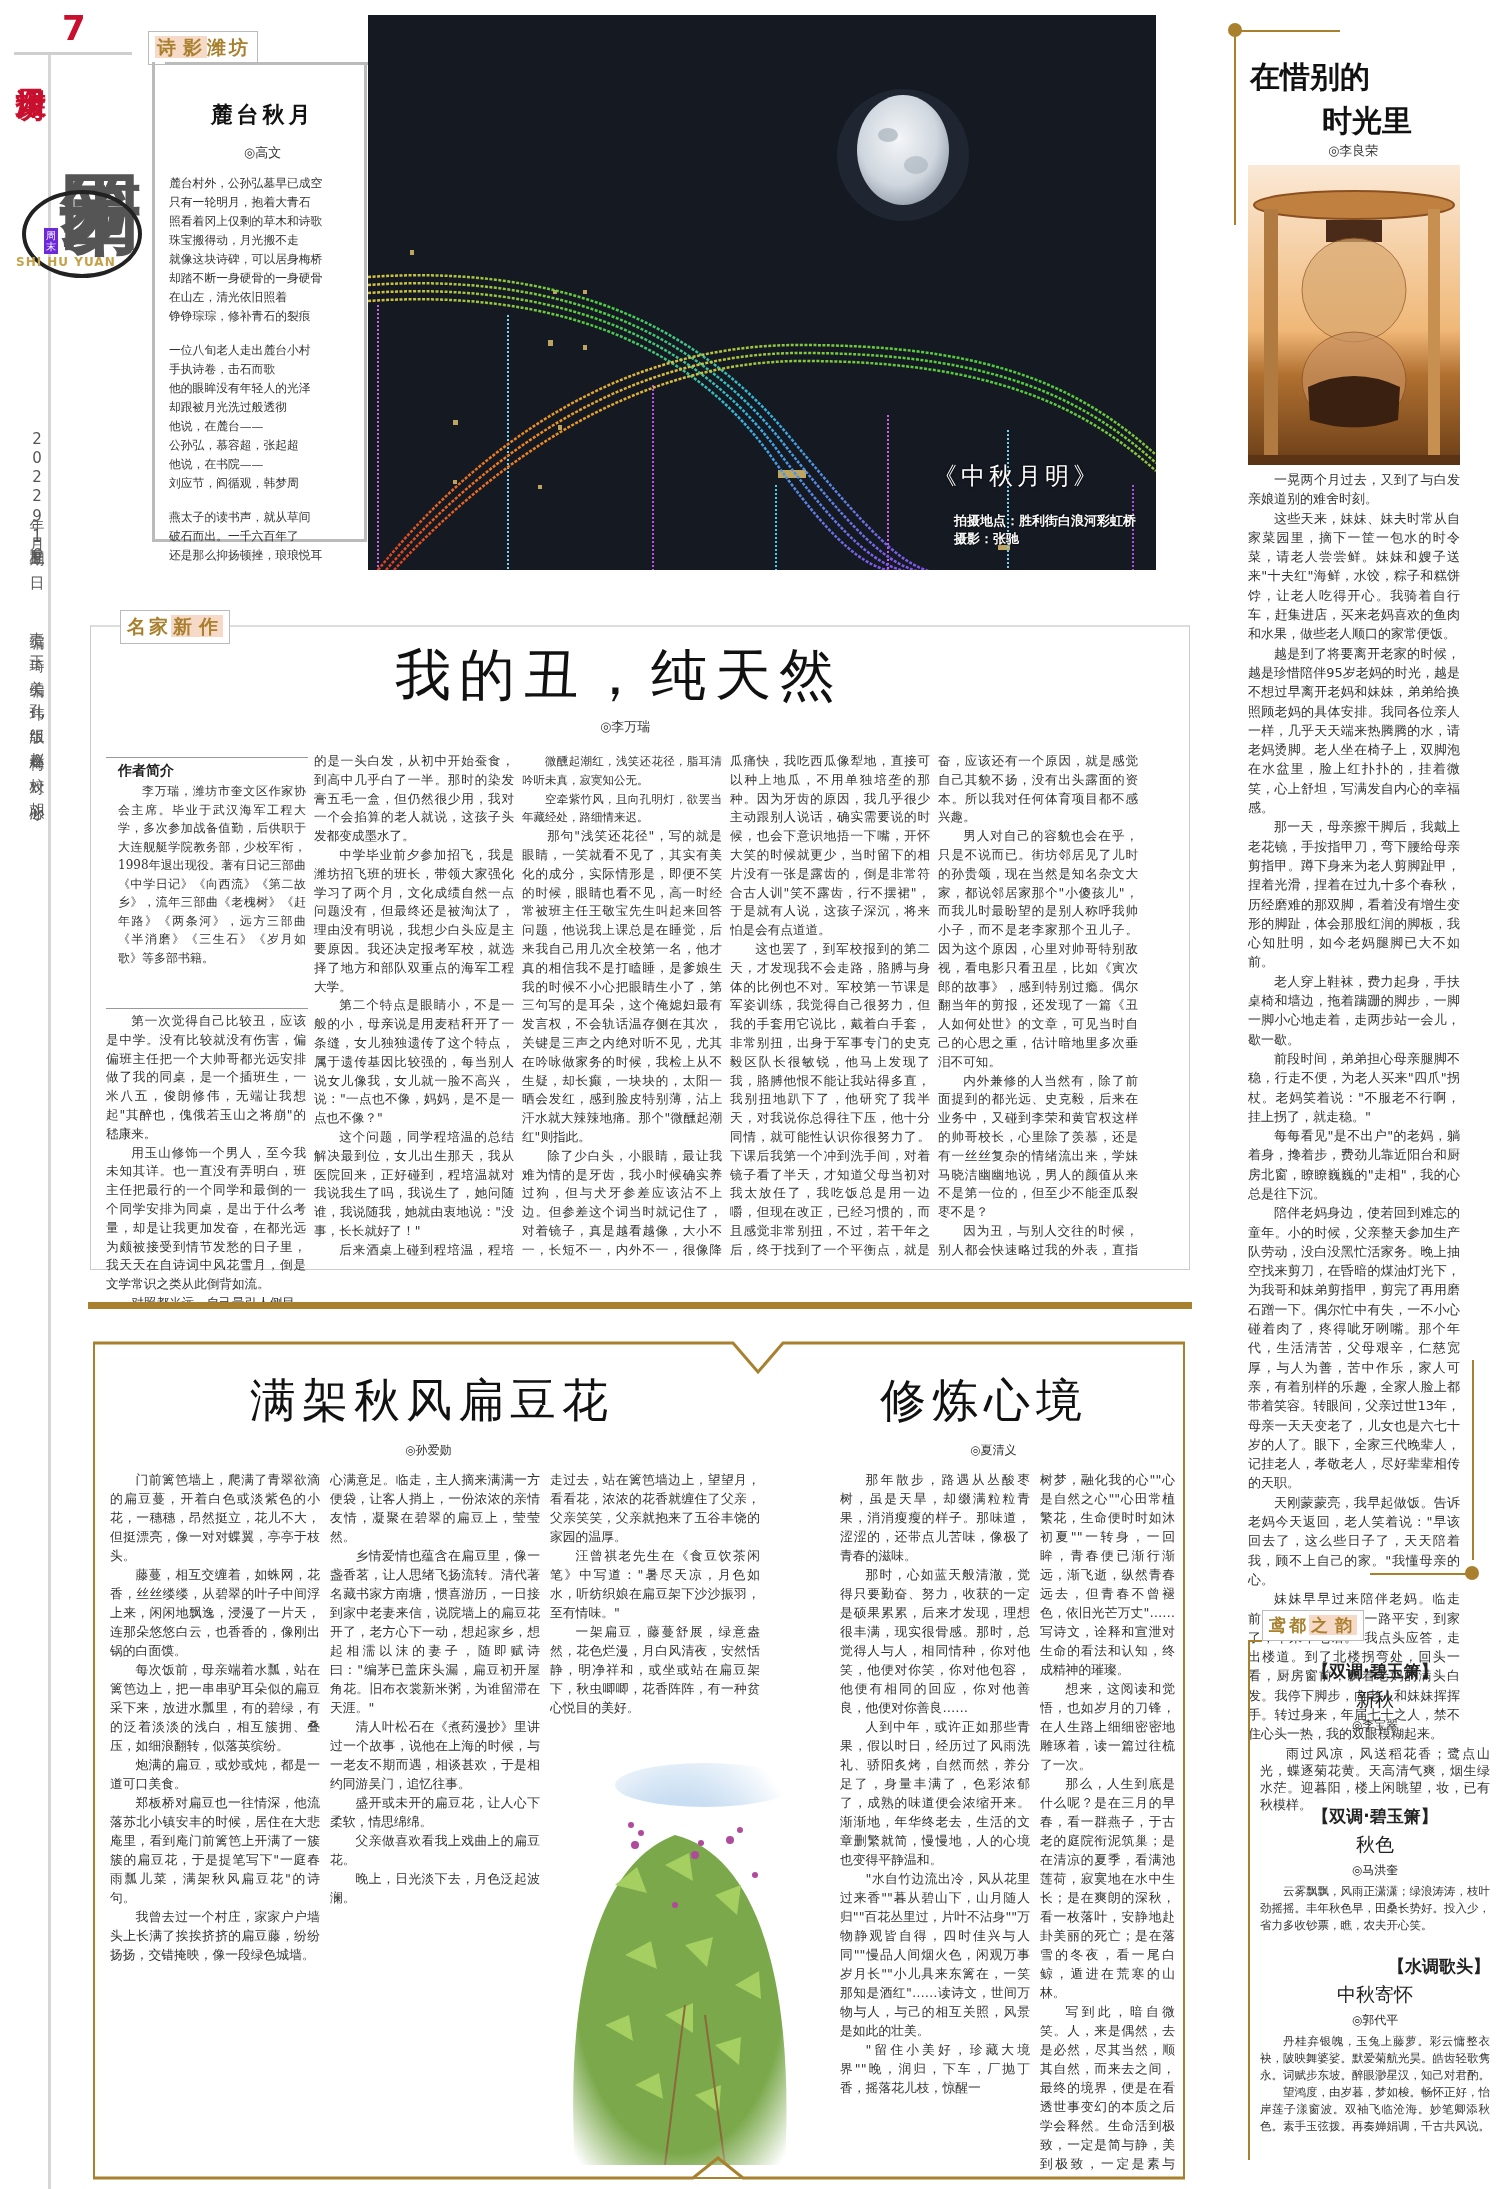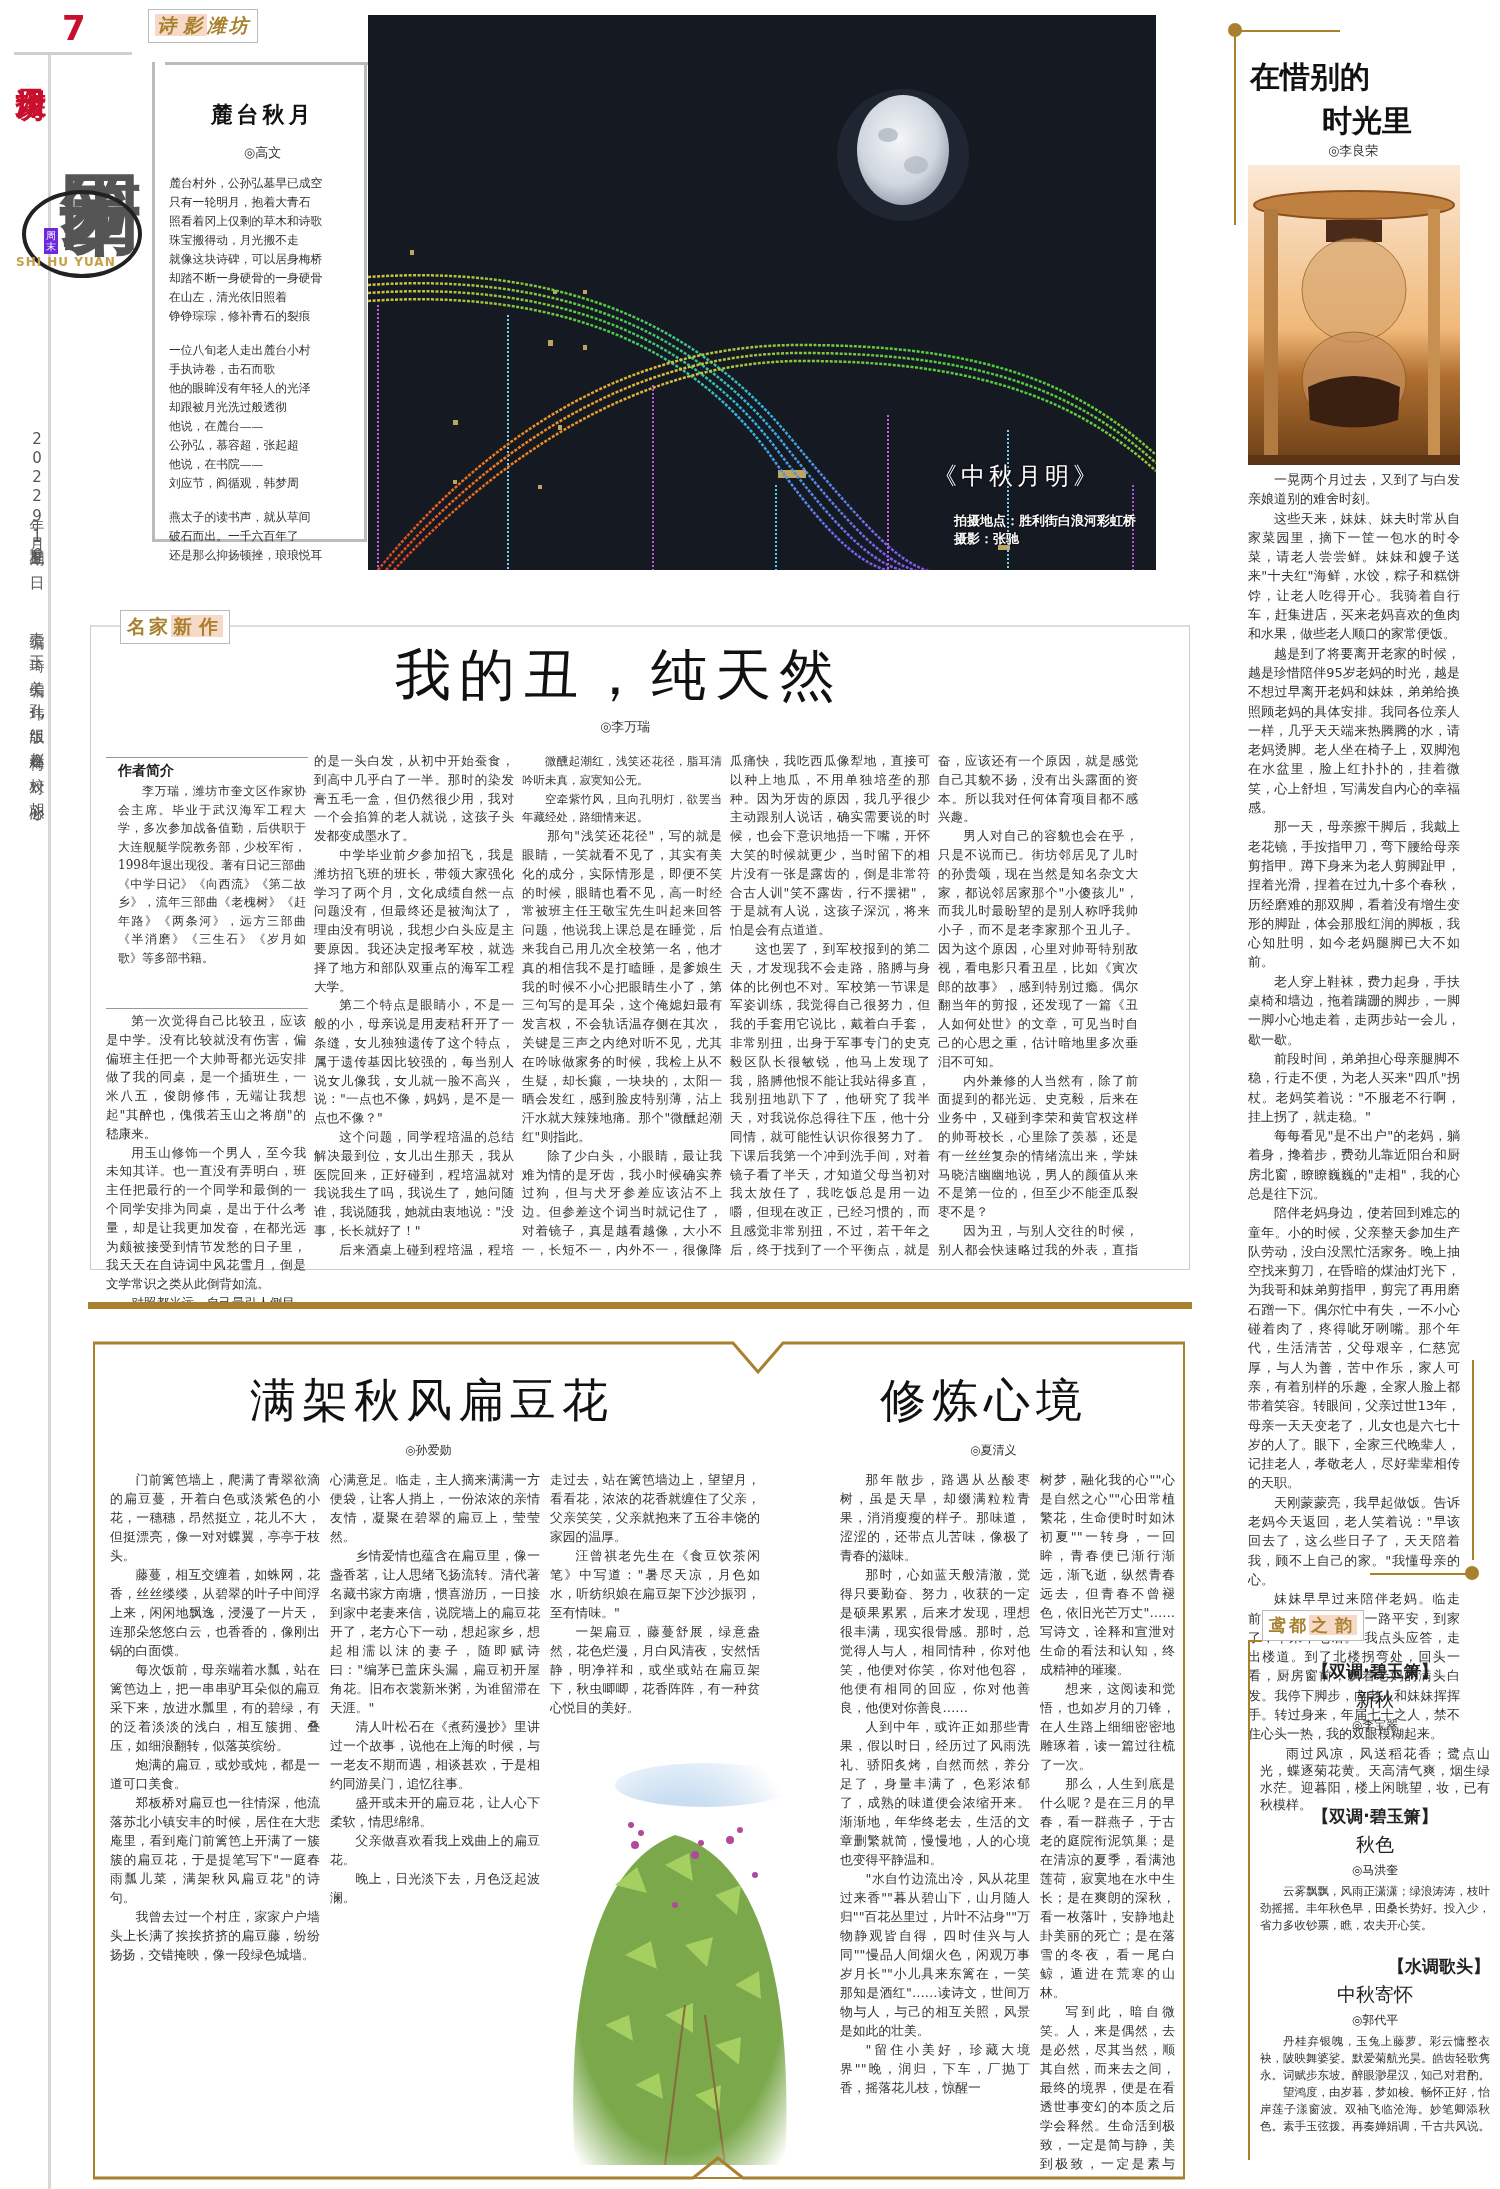--- a/index.html
+++ b/index.html
@@ -60,21 +60,21 @@
   <div class="abs column-name vtext" style="left:62px;top:110px;font-size:82px;">十笏园</div>
   <div class="abs" style="left:22px;top:190px;width:120px;height:88px;border:4px solid #222;border-radius:50%;"></div>
   <div class="abs" style="left:44px;top:228px;font-size:10px;color:#fff;background:#6d28d9;padding:2px 2px;line-height:11px;width:14px;">周末</div>
   <div class="abs pinyin">SHI HU YUAN</div>
   <div class="abs vtext date-info" style="left:28px;top:430px;">
     <span>2022年9月16日</span>
   </div>
   <div class="abs vtext date-info" style="left:28px;top:538px;">星期五</div>
   <div class="abs vtext date-info" style="left:28px;top:620px;letter-spacing:2px;">责编 王琦 美编 孔玮 组版 赵春梅 校对 胡心冰</div>
 
-  <div class="abs tag" style="left:148px;top:9px;font-style:italic;">
+  <div class="abs tag" style="left:148px;top:31px;">
     <span class="hl">诗</span><span class="hl">影</span><span>潍坊</span>
   </div>
 
   <div class="abs poem-box">
     <div class="abs poem-title">麓台秋月</div>
     <div class="abs poem-author">◎高文</div>
     <div class="abs poem-text">
       <div class="stanza">
         <div>麓台村外，公孙弘墓早已成空</div>
         <div>只有一轮明月，抱着大青石</div>

